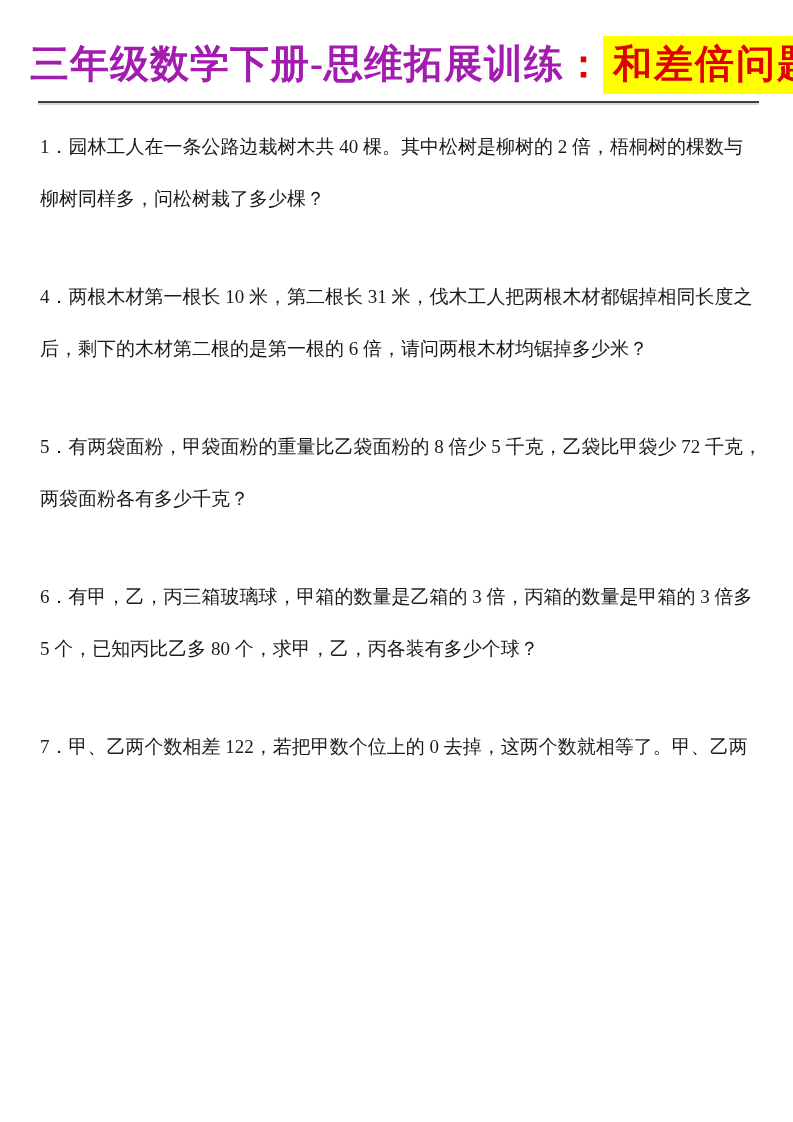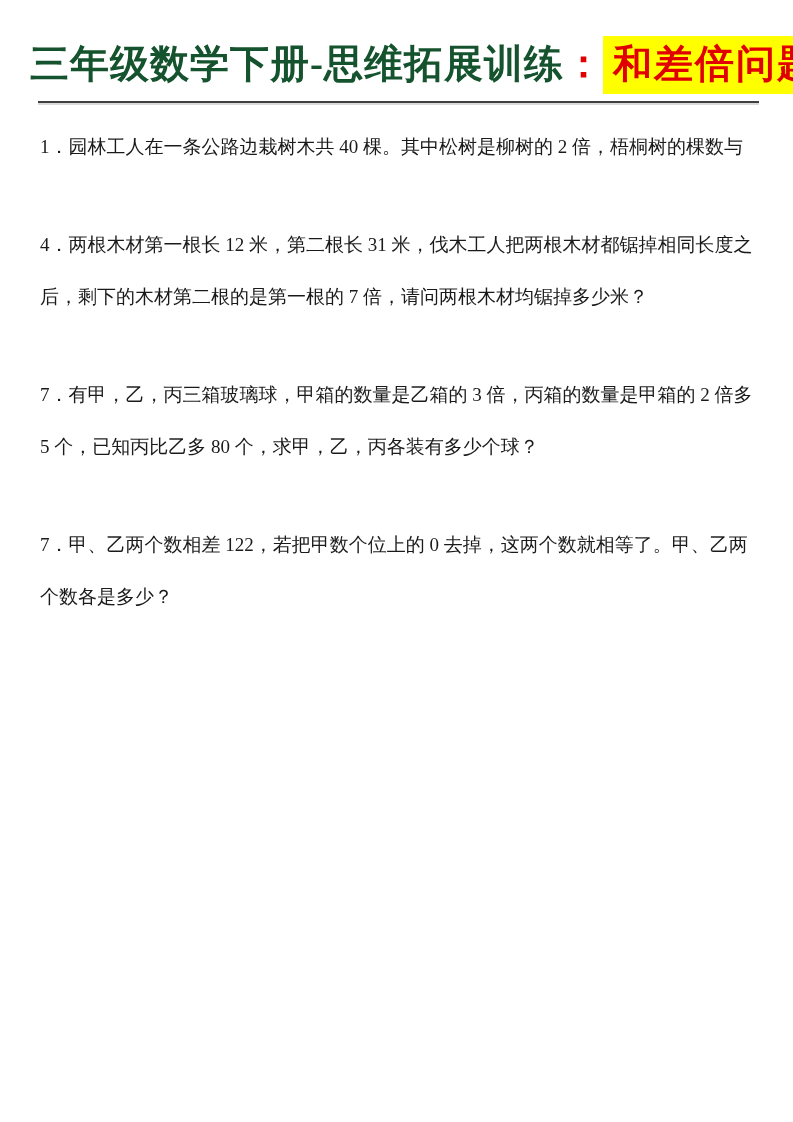--- a/index.html
+++ b/index.html
@@ -16,21 +16,21 @@
     font-family: "Liberation Serif", serif;
     color: #1a1a1a;
   }
   .header {
     padding: 36px 0 0 30px;
     white-space: nowrap;
   }
   .title-black {
     font-size: 39px;
     font-weight: bold;
-    color: #14532d;
+    color: #a21caf;
     letter-spacing: 1px;
   }
   .title-colon {
     font-size: 39px;
     font-weight: bold;
     color: #e00000;
   }
   .title-highlight {
     display: inline-block;
     font-size: 39px;
@@ -63,29 +63,33 @@
 <body>
 
 <div class="page">
   <div class="header">
     <span class="title-black">三年级数学下册-思维拓展训练</span><span class="title-colon">：</span><span class="title-highlight">和差倍问题</span>
   </div>
   <div class="rule"></div>
   <div class="questions">
       <div class="question">
         <div class="q-line">1．园林工人在一条公路边栽树木共 40 棵。其中松树是柳树的 2 倍，梧桐树的棵数与</div>
+        <div class="q-line">柳树同样多，问松树栽了多少棵？</div>
       </div>
       <div class="question">
       </div>
       <div class="question">
-        <div class="q-line">4．两根木材第一根长 12 米，第二根长 31 米，伐木工人把两根木材都锯掉相同长度之</div>
-        <div class="q-line">后，剩下的木材第二根的是第一根的 7 倍，请问两根木材均锯掉多少米？</div>
+        <div class="q-line">4．两根木材第一根长 10 米，第二根长 31 米，伐木工人把两根木材都锯掉相同长度之</div>
+        <div class="q-line">后，剩下的木材第二根的是第一根的 6 倍，请问两根木材均锯掉多少米？</div>
       </div>
       <div class="question">
-        <div class="q-line">7．有甲，乙，丙三箱玻璃球，甲箱的数量是乙箱的 3 倍，丙箱的数量是甲箱的 2 倍多</div>
+        <div class="q-line">5．有两袋面粉，甲袋面粉的重量比乙袋面粉的 8 倍少 5 千克，乙袋比甲袋少 72 千克，</div>
+        <div class="q-line">两袋面粉各有多少千克？</div>
+      </div>
+      <div class="question">
+        <div class="q-line">6．有甲，乙，丙三箱玻璃球，甲箱的数量是乙箱的 3 倍，丙箱的数量是甲箱的 3 倍多</div>
         <div class="q-line">5 个，已知丙比乙多 80 个，求甲，乙，丙各装有多少个球？</div>
       </div>
       <div class="question">
         <div class="q-line">7．甲、乙两个数相差 122，若把甲数个位上的 0 去掉，这两个数就相等了。甲、乙两</div>
-        <div class="q-line">个数各是多少？</div>
       </div>
     </div>
 </div>
 
 </body></html>

